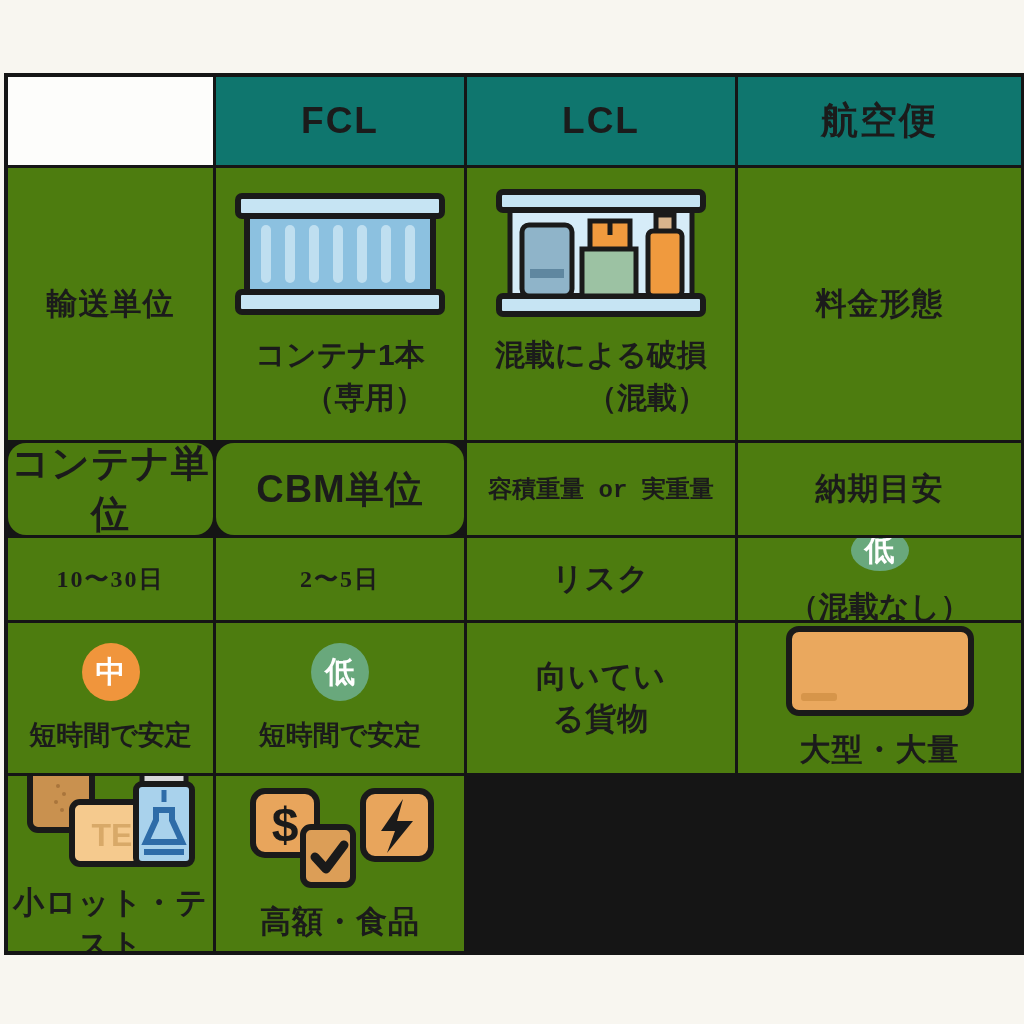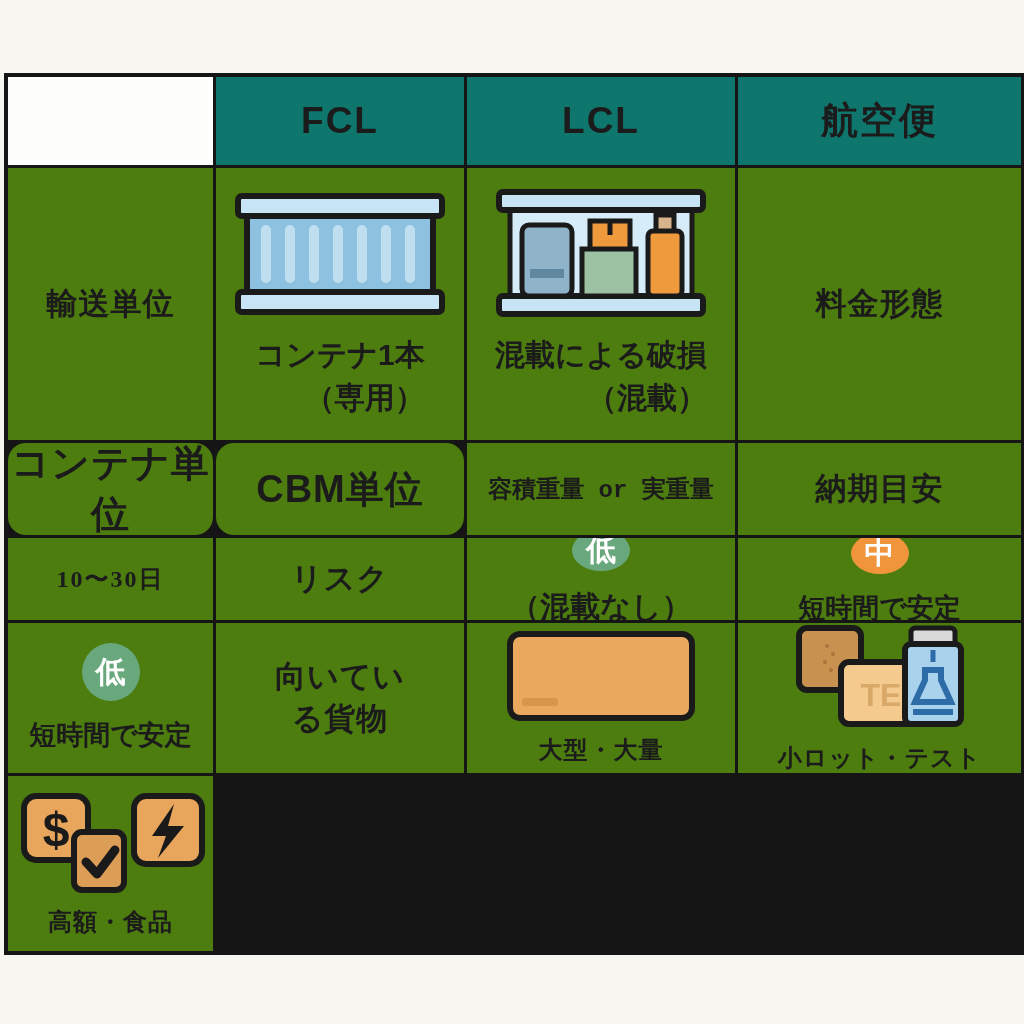--- a/index.html
+++ b/index.html
@@ -41,21 +41,21 @@
     display:flex; align-items:center; justify-content:center;
     color:#ffffff; font-size:30px; font-weight:bold;
   }
   .badge.green { background:#69a87c; }
   .badge.orange { background:#f0953c; }
   .risknote { font-size:30px; margin-top:16px; }
   .risknote.small { font-size:27px; }
   .stagger { width:88%; font-size:30px; line-height:1.55; margin-top:12px; }
   .stagger .l1 { display:block; text-align:left; }
   .stagger .l2 { display:block; text-align:right; }
-  .cargo-caption { font-size:24px; margin-top:12px; letter-spacing:1px; }
+  .cargo-caption { font-size:31px; margin-top:12px; letter-spacing:1px; }
   svg { display:block; }
 </style>
 </head>
 <body>
 
 <div class="table">
 
   <div class="cell corner"></div>
   <div class="cell header">FCL</div>
   <div class="cell header">LCL</div>
@@ -102,20 +102,21 @@
   </div>
 
 
   <div class="cell rowlabel">料金形態</div>
   <div class="cell bigtext">コンテナ単位</div>
   <div class="cell bigtext">CBM単位</div>
   <div class="cell smalltext">容積重量 or 実重量</div>
 
   <div class="cell rowlabel">納期目安</div>
   <div class="cell leadtime">10〜30日</div>
+  <div class="cell leadtime">2〜5日</div>
 
   <div class="cell rowlabel">リスク</div>
   <div class="cell">
     <div class="badge green">低</div>
     <div class="risknote">（混載なし）</div>
   </div>
   <div class="cell">
     <div class="badge orange">中</div>
     <div class="risknote small">短時間で安定</div>
   </div>

